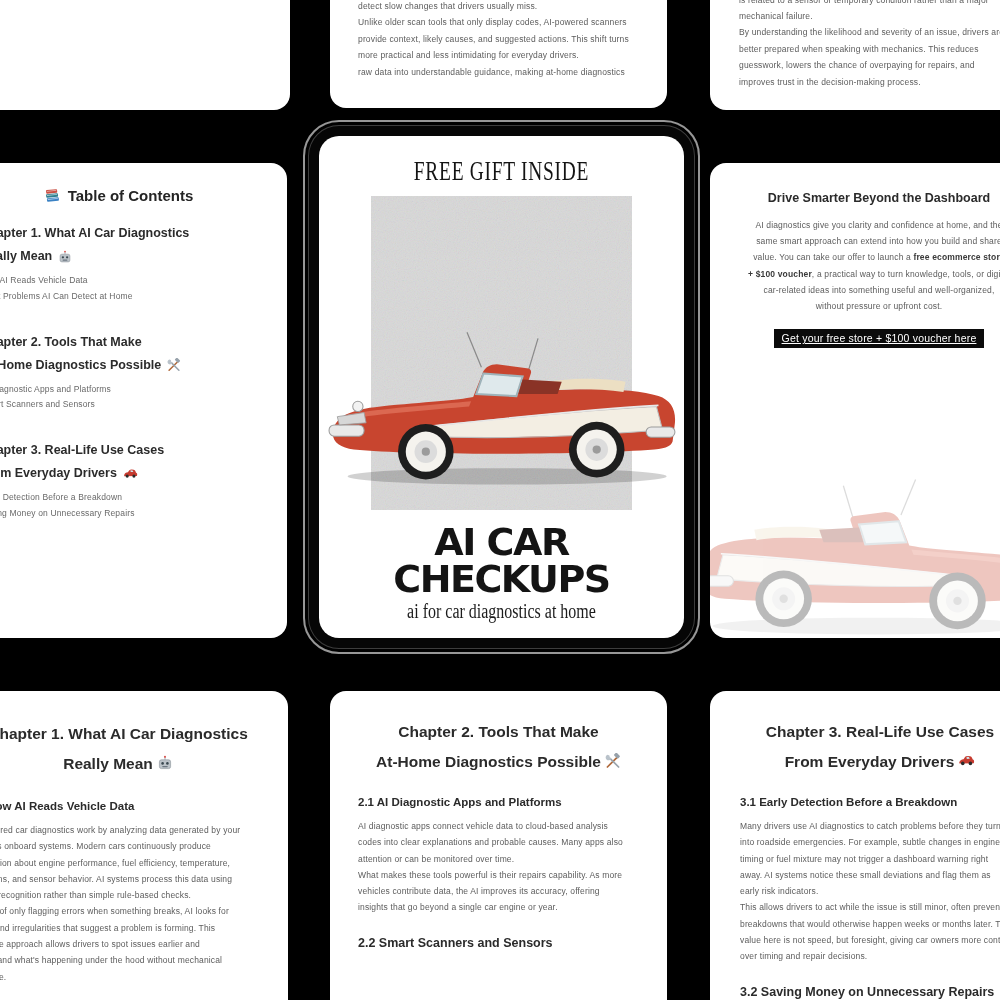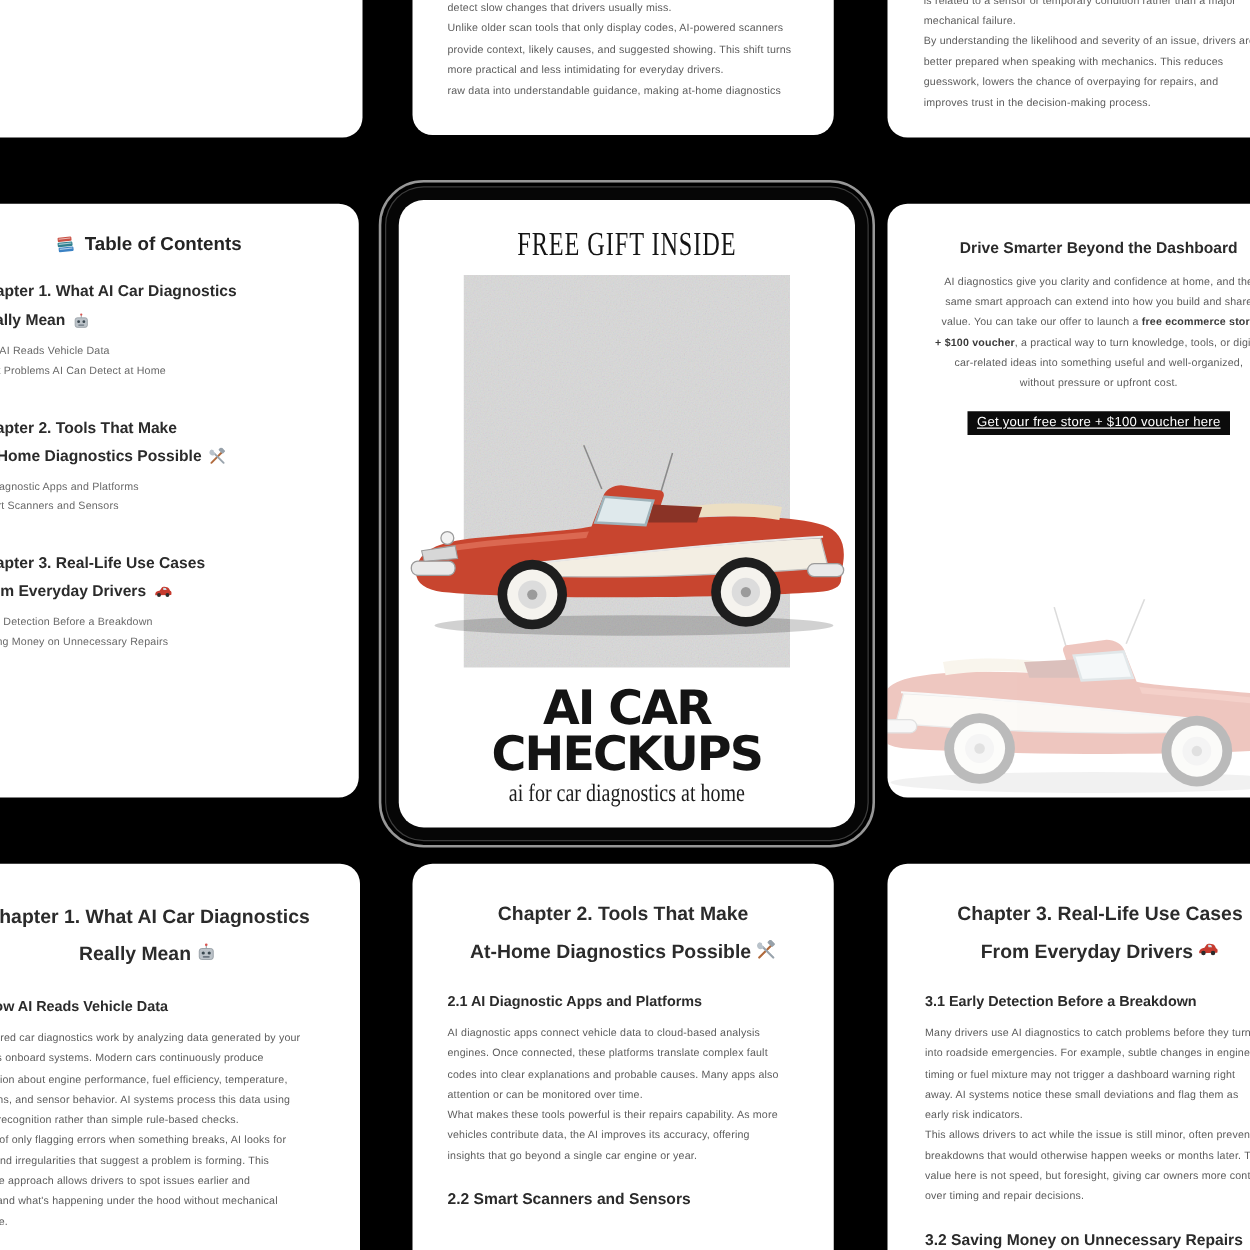--- a/index.html
+++ b/index.html
@@ -23,21 +23,21 @@
   #card-toc{left:-50px;top:163px;width:337px;height:475px;}
   #card-toc .content{position:absolute;left:30px;top:24px;right:4px;}
   .toc-title-row{width:337px;margin-left:-30px;display:flex;align-items:center;justify-content:center;gap:7px;
     font-size:15px;font-weight:bold;color:#242424;margin-bottom:18px;}
   .toc-entry{margin-bottom:26px;}
   .toc-h{font-size:12.5px;font-weight:bold;color:#2b2b2b;line-height:23px;white-space:nowrap;display:flex;align-items:center;gap:6px;}
   .toc-subs{margin-top:5px;}
   .toc-sub{font-size:8.5px;line-height:15.8px;color:#686868;letter-spacing:.15px;white-space:nowrap;}
 
   
-  #tablet{position:absolute;left:303px;top:144px;width:393px;height:530px;
+  #tablet{position:absolute;left:303px;top:120px;width:393px;height:530px;
     background:#060606;border:2px solid #979797;border-radius:36px;
     box-shadow:inset 0 0 0 3px #000,inset 0 0 0 4px #3d3d3d;}
   #screen{position:absolute;left:14px;top:14px;right:14px;bottom:14px;background:#fff;border-radius:20px;overflow:hidden;}
   #banner{margin-top:20px;text-align:center;font-family:"Liberation Serif","DejaVu Serif",serif;
     font-size:27px;color:#141414;transform:scaleX(.72);letter-spacing:1px;}
   #photo{position:absolute;left:52px;top:60px;width:261px;height:314px;background:#d9d9d9;overflow:hidden;}
   #photo svg{display:block;width:100%;height:100%;}
   #car-main{position:absolute;left:8px;top:192px;width:350px;height:165px;}
   #cover-title{position:absolute;top:388px;left:0;right:0;text-align:center;
     font-family:"DejaVu Sans","Liberation Sans",sans-serif;font-weight:900;color:#141414;
@@ -140,21 +140,21 @@
     </symbol>
   </defs>
 </svg>
 
 <div class="card" id="card-tl"></div>
 
 <div class="card" id="card-tm">
   <div class="content">
     <div class="body-line">detect slow changes that drivers usually miss.</div>
     <div class="body-line">Unlike older scan tools that only display codes, AI-powered scanners</div>
-    <div class="body-line">provide context, likely causes, and suggested showing. This shift turns</div>
+    <div class="body-line">provide context, likely causes, and suggested actions. This shift turns</div>
     <div class="body-line">more practical and less intimidating for everyday drivers.</div>
     <div class="body-line">raw data into understandable guidance, making at-home diagnostics</div>
   </div>
 </div>
 
 <div class="card" id="card-tr">
   <div class="content">
     <div class="body-line">is related to a sensor or temporary condition rather than a major</div>
     <div class="body-line">mechanical failure.</div>
     <div class="body-line">By understanding the likelihood and severity of an issue, drivers are</div>
@@ -279,21 +279,20 @@
 
 <div class="card" id="card-ch2">
   <div class="content">
     <div class="chapter-title"><span>Chapter 2. Tools That Make</span></div>
     <div class="chapter-title"><span>At-Home Diagnostics Possible</span><svg class="t-ic" width="16" height="16">
           <use href="#ic-tools"></use>
         </svg></div>
     <div class="section-h">2.1 AI Diagnostic Apps and Platforms</div>
     <div class="chap-body">
       <div class="body-line">AI diagnostic apps connect vehicle data to cloud-based analysis</div>
-      <div class="body-line">engines. Once connected, these platforms translate complex fault</div>
       <div class="body-line">codes into clear explanations and probable causes. Many apps also</div>
       <div class="body-line">attention or can be monitored over time.</div>
       <div class="body-line">What makes these tools powerful is their repairs capability. As more</div>
       <div class="body-line">vehicles contribute data, the AI improves its accuracy, offering</div>
       <div class="body-line">insights that go beyond a single car engine or year.</div>
     </div>
     <div class="section-h lg">2.2 Smart Scanners and Sensors</div>
   </div>
 </div>
 

